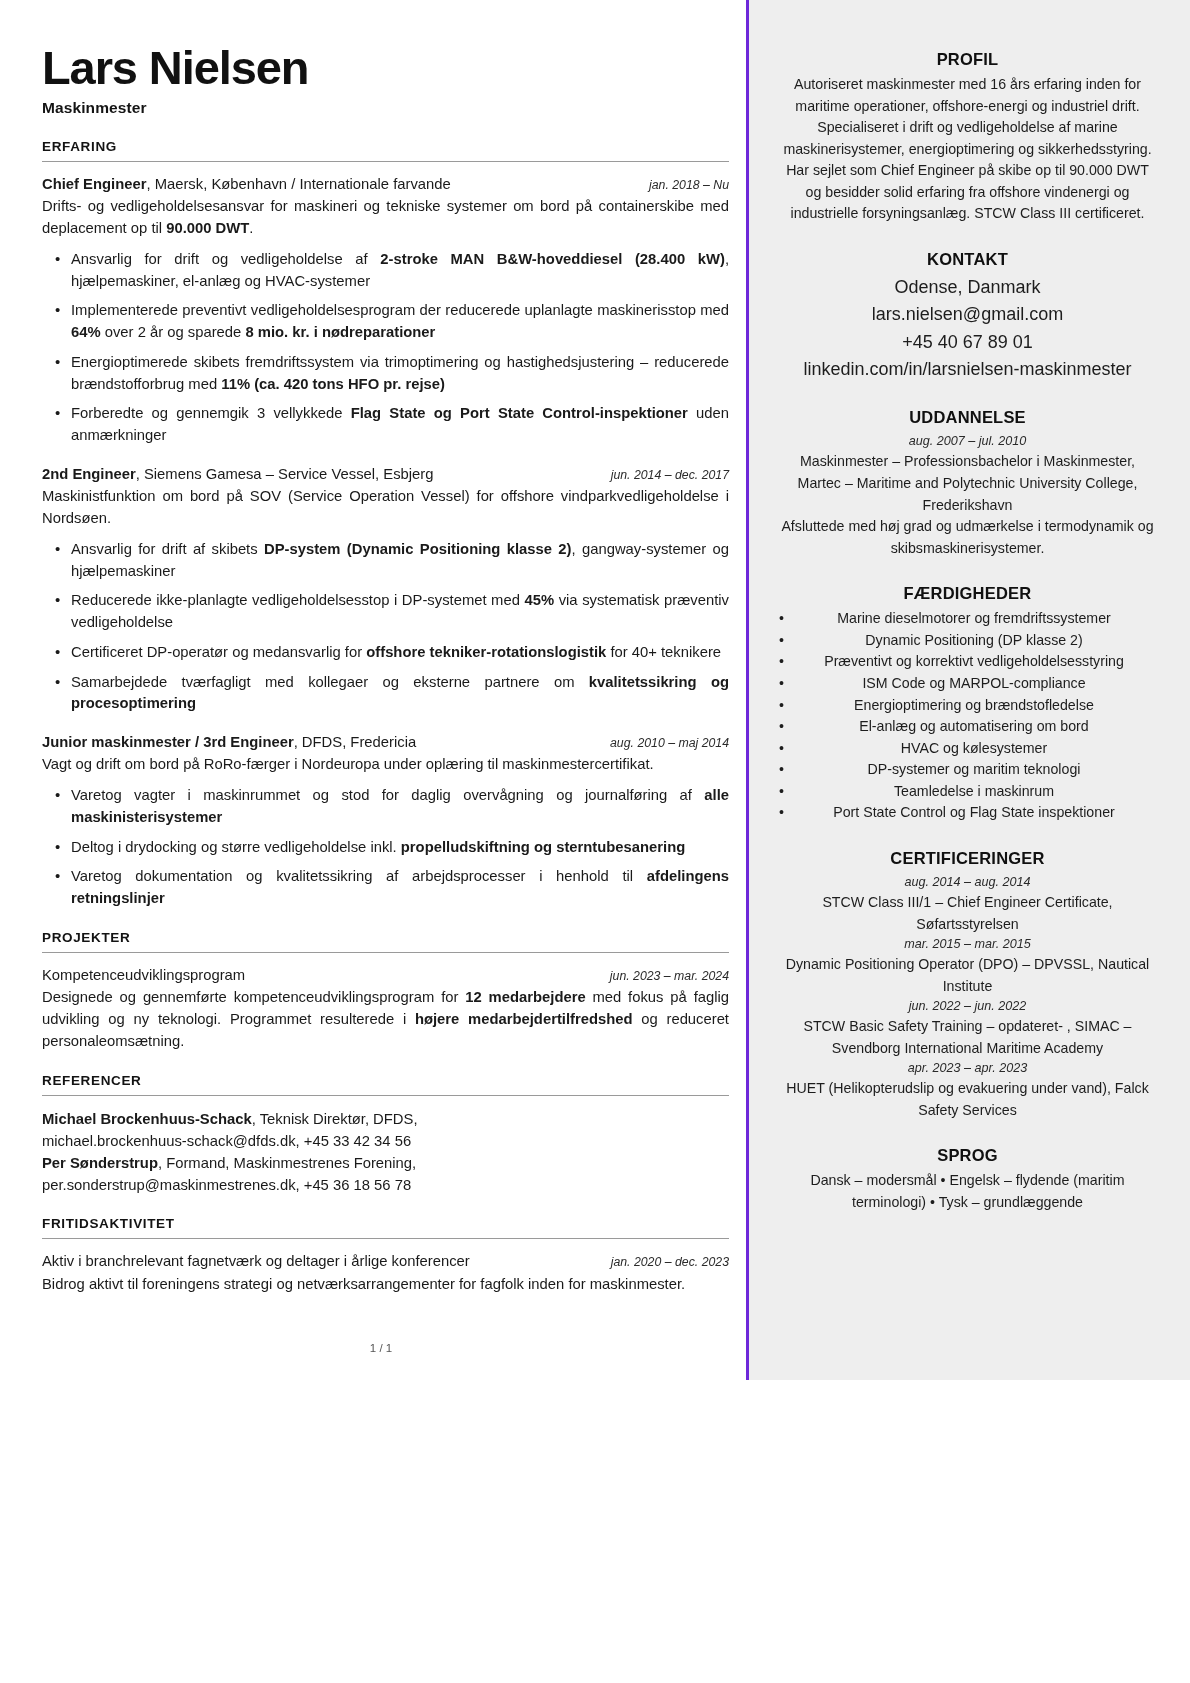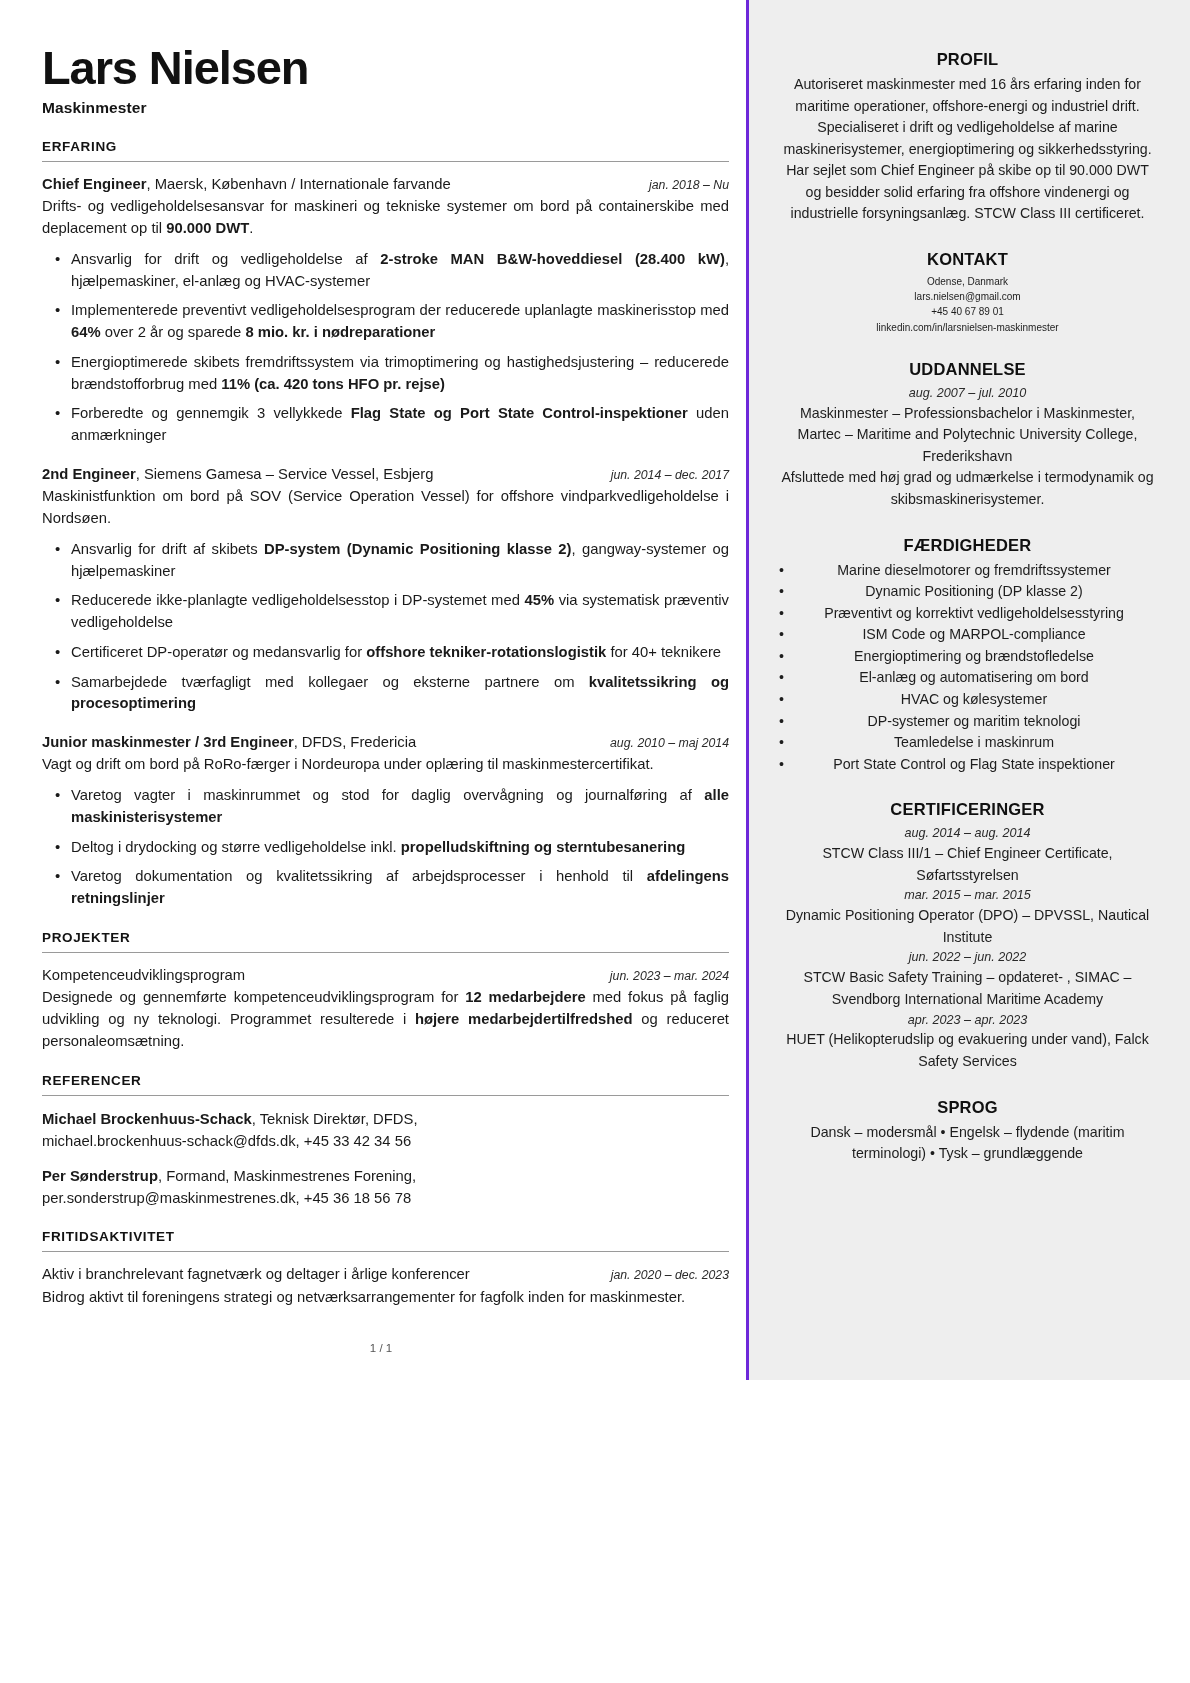--- a/index.html
+++ b/index.html
@@ -123,21 +123,21 @@
     color: #1a1a1a;
   }
   ul.bullets li b { font-weight: 700; }
 
   .plain-title {
     font-size: 14.8px;
     color: #1a1a1a;
     line-height: 1.45;
   }
 
-  .ref-block { margin-bottom: 13px; font-size: 14.8px; line-height: 1.5; }
+  .ref-block { font-size: 14.8px; line-height: 1.5; }
   .ref-block:last-child { margin-bottom: 0; }
   .ref-block b { font-weight: 700; }
 
   
   .sidebar {
     width: 444px;
     background: #eeeeee;
     padding: 50px 34px 40px 30px;
     border-left: 3px solid #6d28d9;
     text-align: center;
@@ -154,21 +154,21 @@
     margin-bottom: 5px;
   }
 
   .side-text {
     font-size: 14.2px;
     line-height: 1.52;
     color: #1d1d1d;
   }
 
   .side-line {
-    font-size: 10px;
+    font-size: 18px;
     line-height: 1.52;
     color: #1d1d1d;
   }
 
   .side-date {
     font-size: 12.6px;
     font-style: italic;
     color: #2a2a2a;
     line-height: 1.5;
   }

